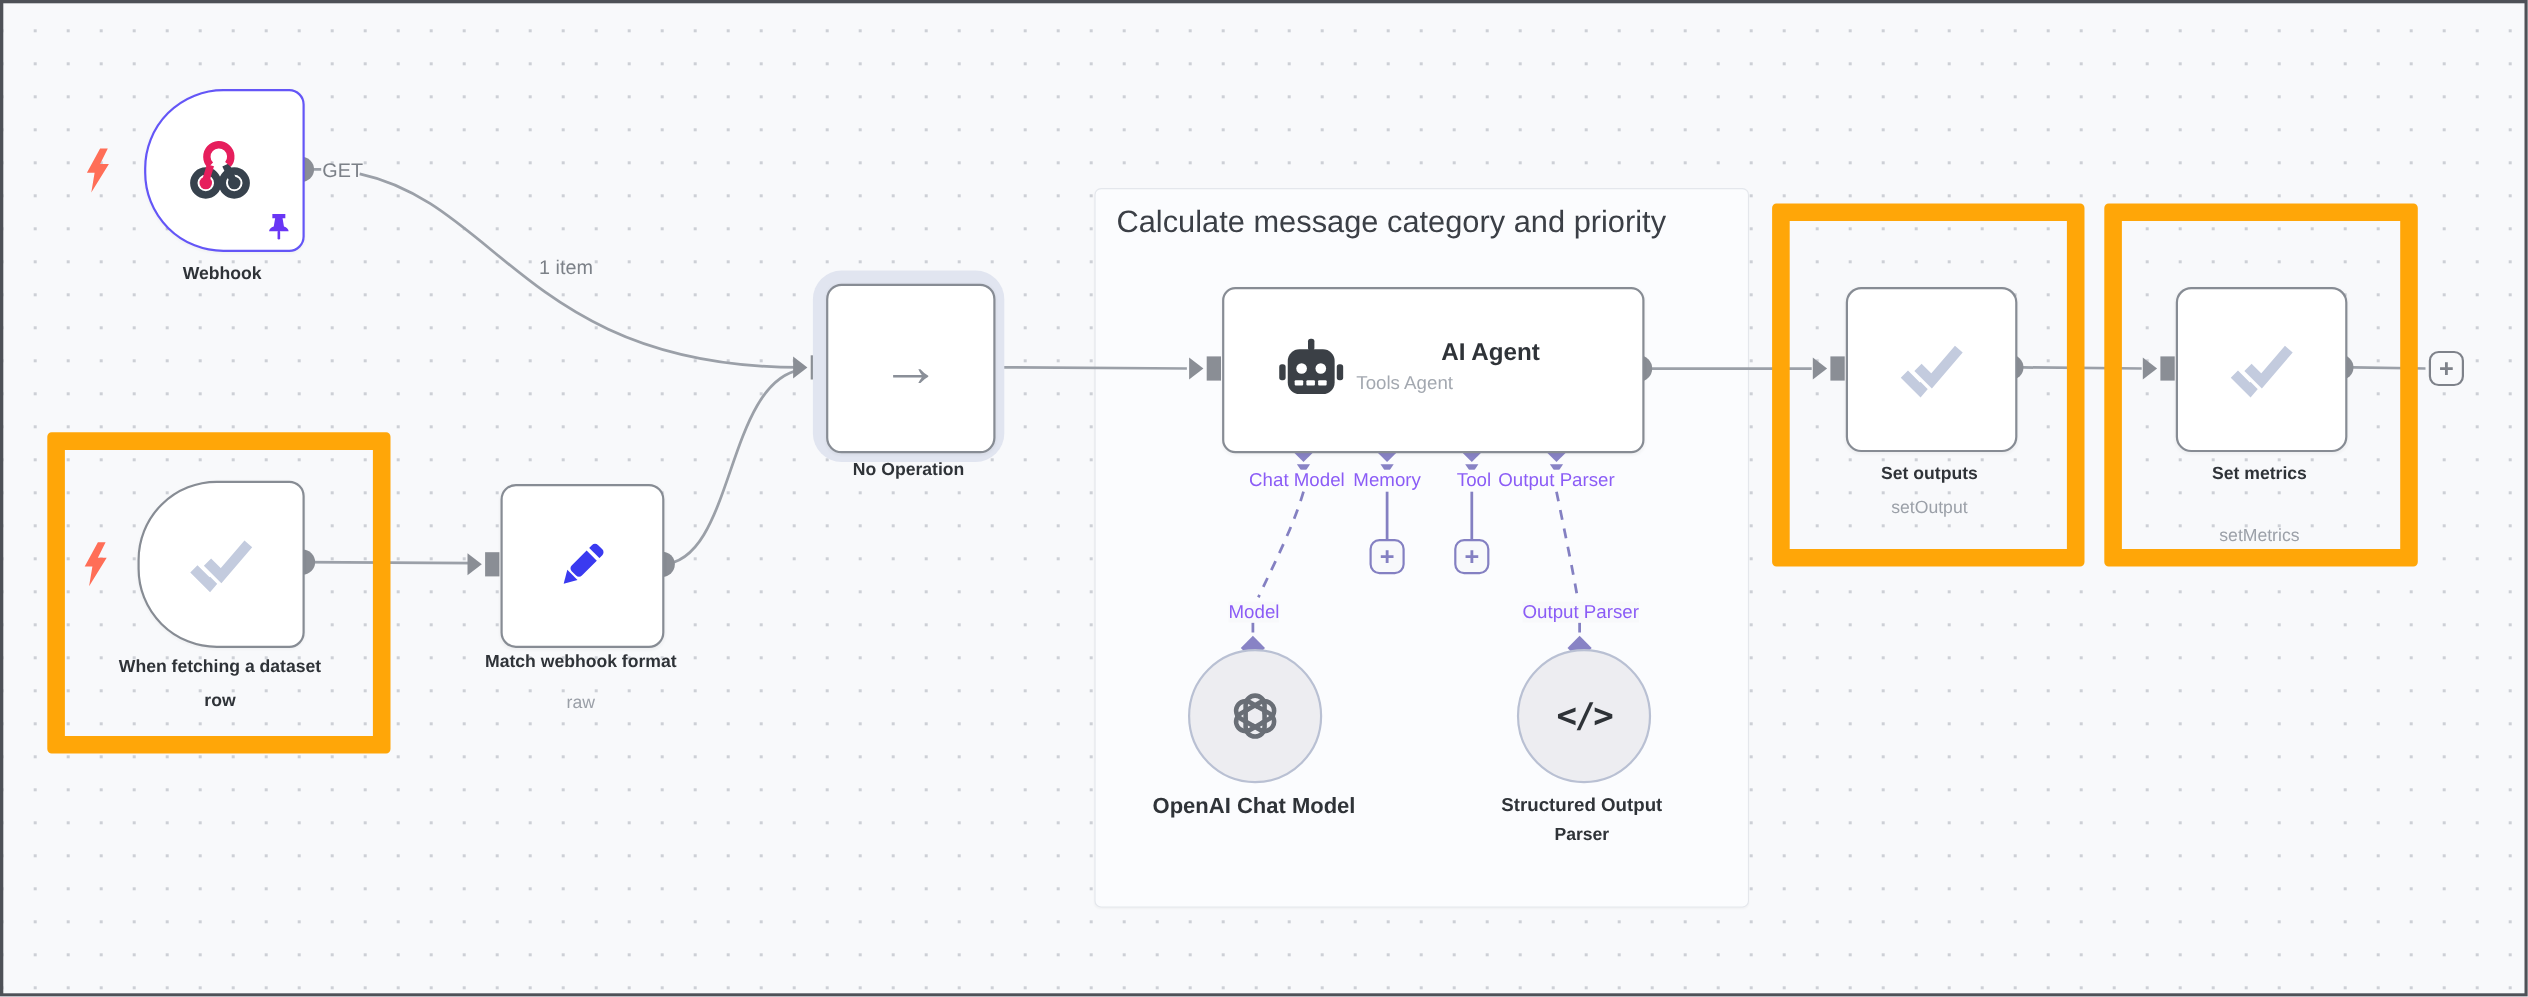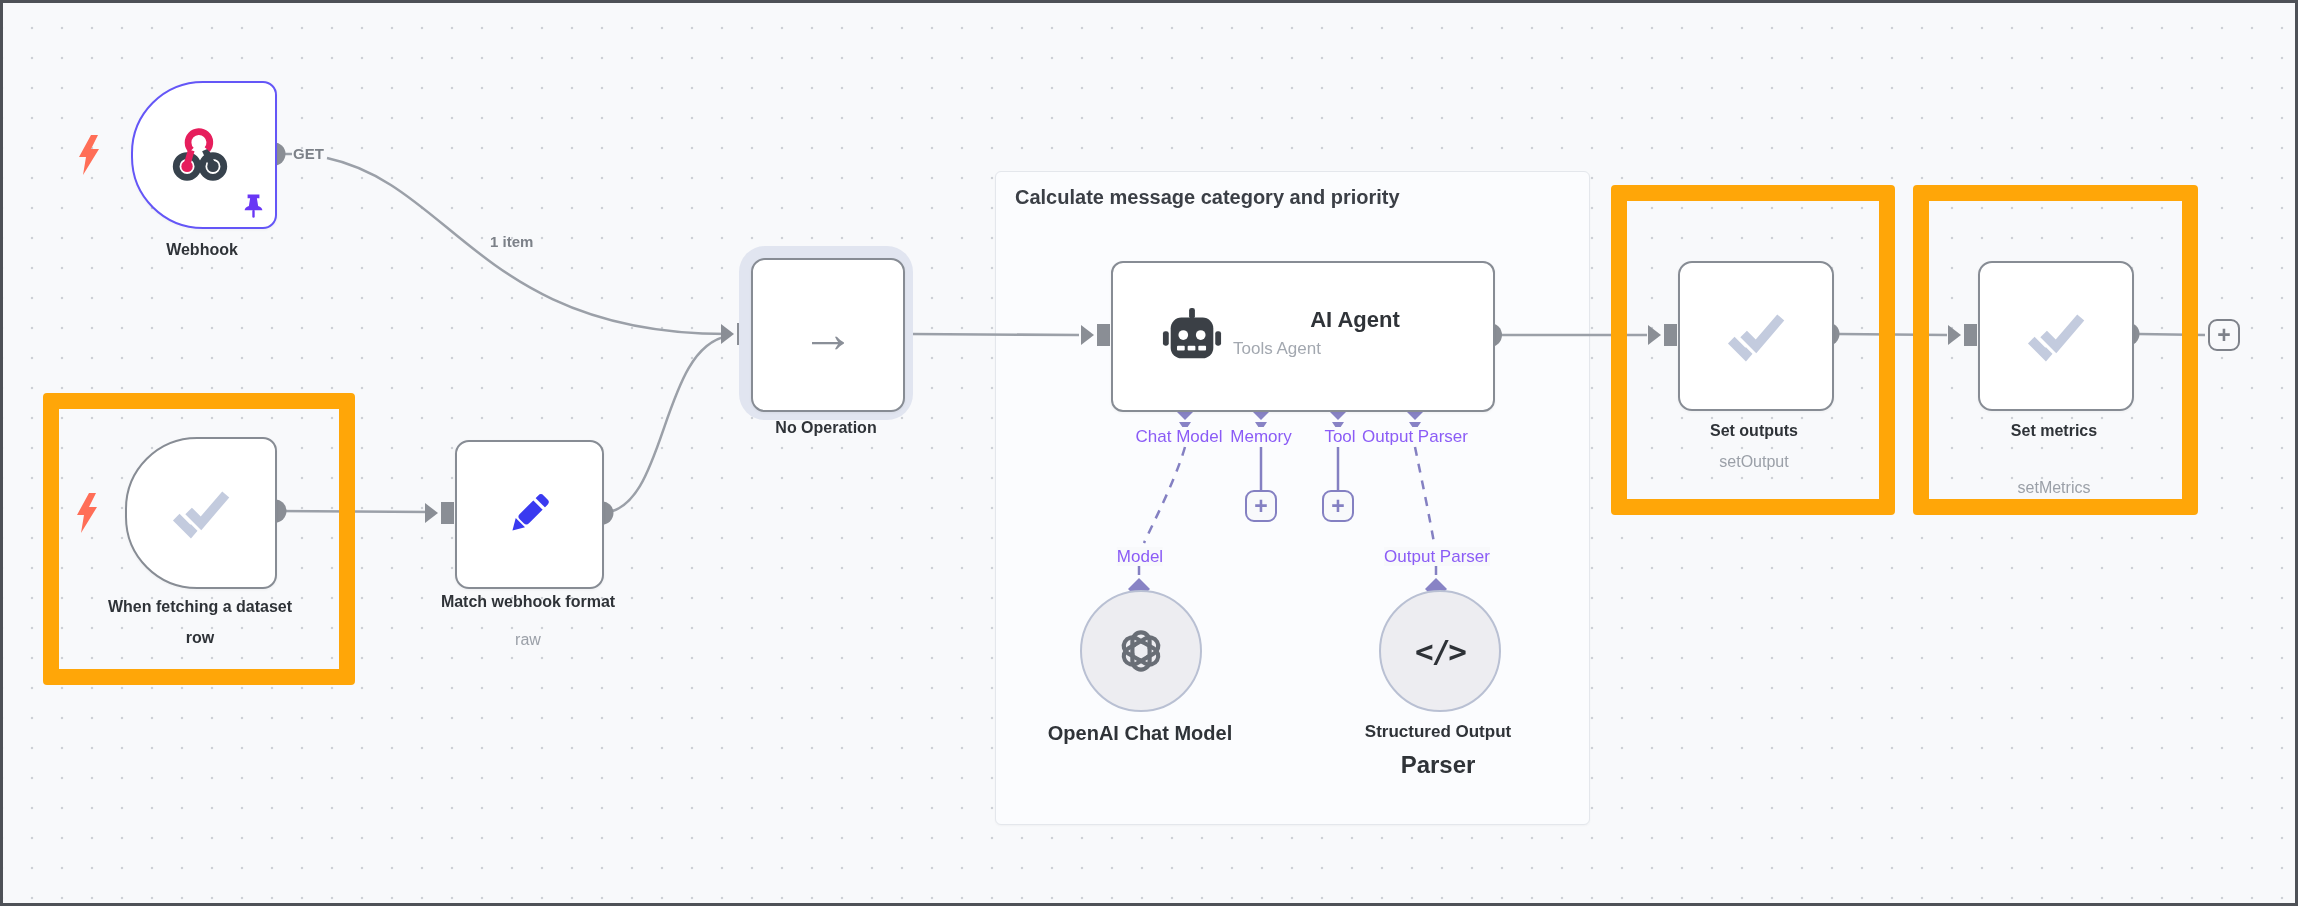--- a/index.html
+++ b/index.html
@@ -4,33 +4,33 @@
 <style>
   html,body{margin:0;padding:0;background:#e9eaee;font-family:"Liberation Sans",sans-serif;}
   .frame{position:relative;width:2298px;height:906px;box-sizing:border-box;border:3px solid #4e5157;
     background:#f8f9fb;overflow:hidden;
     background-image:radial-gradient(circle,#cdd0d6 1.4px,transparent 1.6px);
     background-size:30px 30px;background-position:14px 10px;}
   .abs{position:absolute;}
   
   .sticky{left:992px;top:168px;width:593px;height:652px;background:#fbfcfe;border:1px solid #e4e7ec;
     border-radius:6px;box-shadow:0 1px 2px rgba(40,44,60,.04);z-index:1;}
-  .sticky-title{position:absolute;left:19px;top:14px;font-size:20px;font-weight:700;color:#3b3f46;}
+  .sticky-title{position:absolute;left:19px;top:14px;font-size:28px;font-weight:400;color:#3b3f46;}
   
   svg.wires{left:0;top:0;z-index:2;}
   
   .node{position:absolute;background:#fff;border:2.5px solid #878c94;border-radius:14px;z-index:3;
     box-shadow:0 1px 3px rgba(30,34,48,.05);}
   .trigger{border-radius:72px 14px 14px 72px;}
   .halo{position:absolute;background:#e1e5f0;border-radius:26px;z-index:2;}
   .icon-center{position:absolute;display:flex;align-items:center;justify-content:center;}
   .node-label{position:absolute;z-index:3;font-size:16px;font-weight:600;color:#2f3338;white-space:nowrap;
     transform:translateX(-50%);}
   .node-sub{position:absolute;z-index:3;font-size:16px;color:#9ba0a8;white-space:nowrap;transform:translateX(-50%);}
-  .wire-label{position:absolute;z-index:3;font-size:15px;color:#7c8188;white-space:nowrap;font-weight:bold;}
+  .wire-label{position:absolute;z-index:3;font-size:18px;color:#7c8188;white-space:nowrap;}
   .port-label{position:absolute;z-index:3;font-size:17px;color:#8b5cf6;white-space:nowrap;
     transform:translateX(-50%);background:#fbfcfe;line-height:19px;}
   .port-label.on-canvas{background:#f8f9fb;}
   
   .hl{position:absolute;border:16px solid #ffa608;border-radius:4px;z-index:4;pointer-events:none;}
   
   .circle-node{position:absolute;width:118px;height:118px;border-radius:50%;background:#ededf1;
     border:2px solid #b9c0d3;z-index:3;display:flex;align-items:center;justify-content:center;}
   .code-glyph{font-size:31px;font-weight:700;color:#2e3237;letter-spacing:-2px;font-family:"DejaVu Sans Mono",monospace;}
   
@@ -211,21 +211,21 @@
       </g>
     </svg>
   </div>
   <div class="node-label" style="left:1137px;top:719px;font-size:20px">OpenAI Chat Model</div>
 
   <div class="port-label on-canvas" style="left:1434px;top:544px">Output Parser</div>
   <div class="circle-node" style="left:1376px;top:587px">
     <div class="code-glyph">&lt;/&gt;</div>
   </div>
   <div class="node-label" style="left:1435px;top:719px;font-size:17px">Structured Output</div>
-  <div class="node-label" style="left:1435px;top:748px;font-size:24px">Parser</div>
+  <div class="node-label" style="left:1435px;top:748px;font-size:16px">Parser</div>
 
   <div class="node" style="left:1675px;top:258px;width:152px;height:146px;">
     <div class="icon-center" style="left:43px;top:40px;width:66px;height:66px">
       <svg width="66" height="66" viewBox="0 0 64 64" fill="none">
         <path d="M8 36 L22 50 L46 22" stroke="#c3cbde" stroke-width="9"></path>
         <path d="M20 30 L32 42 L56 14" stroke="#ffffff" stroke-width="15"></path>
         <path d="M20 30 L32 42 L56 14" stroke="#c3cbde" stroke-width="9"></path>
       </svg>
     </div>
   </div>

